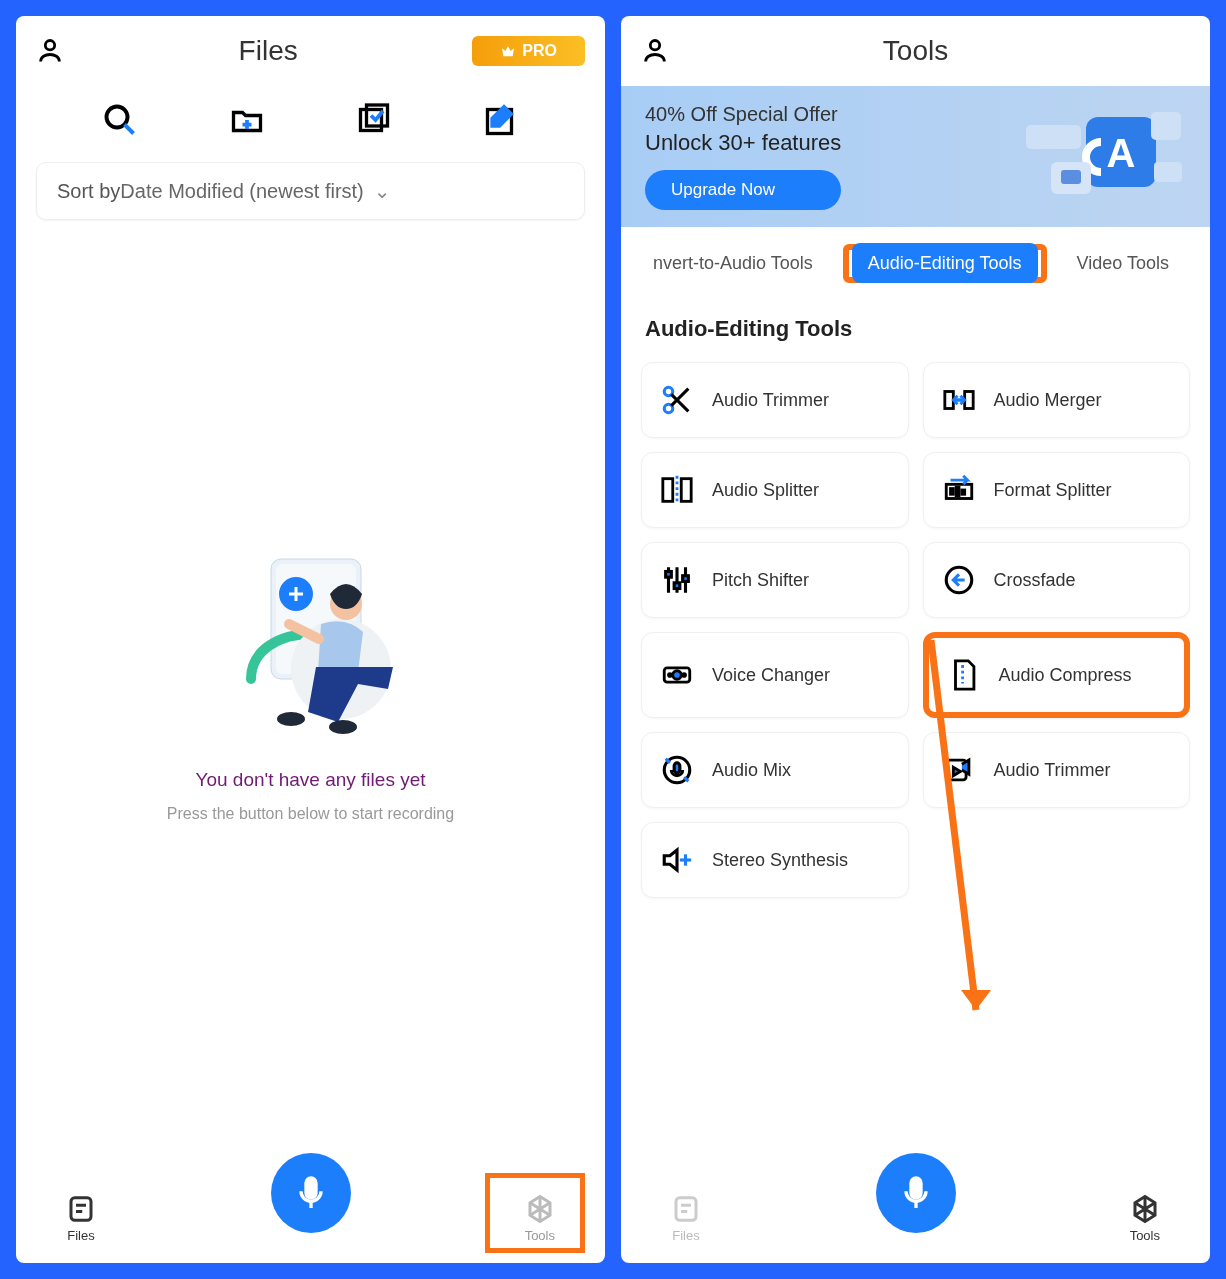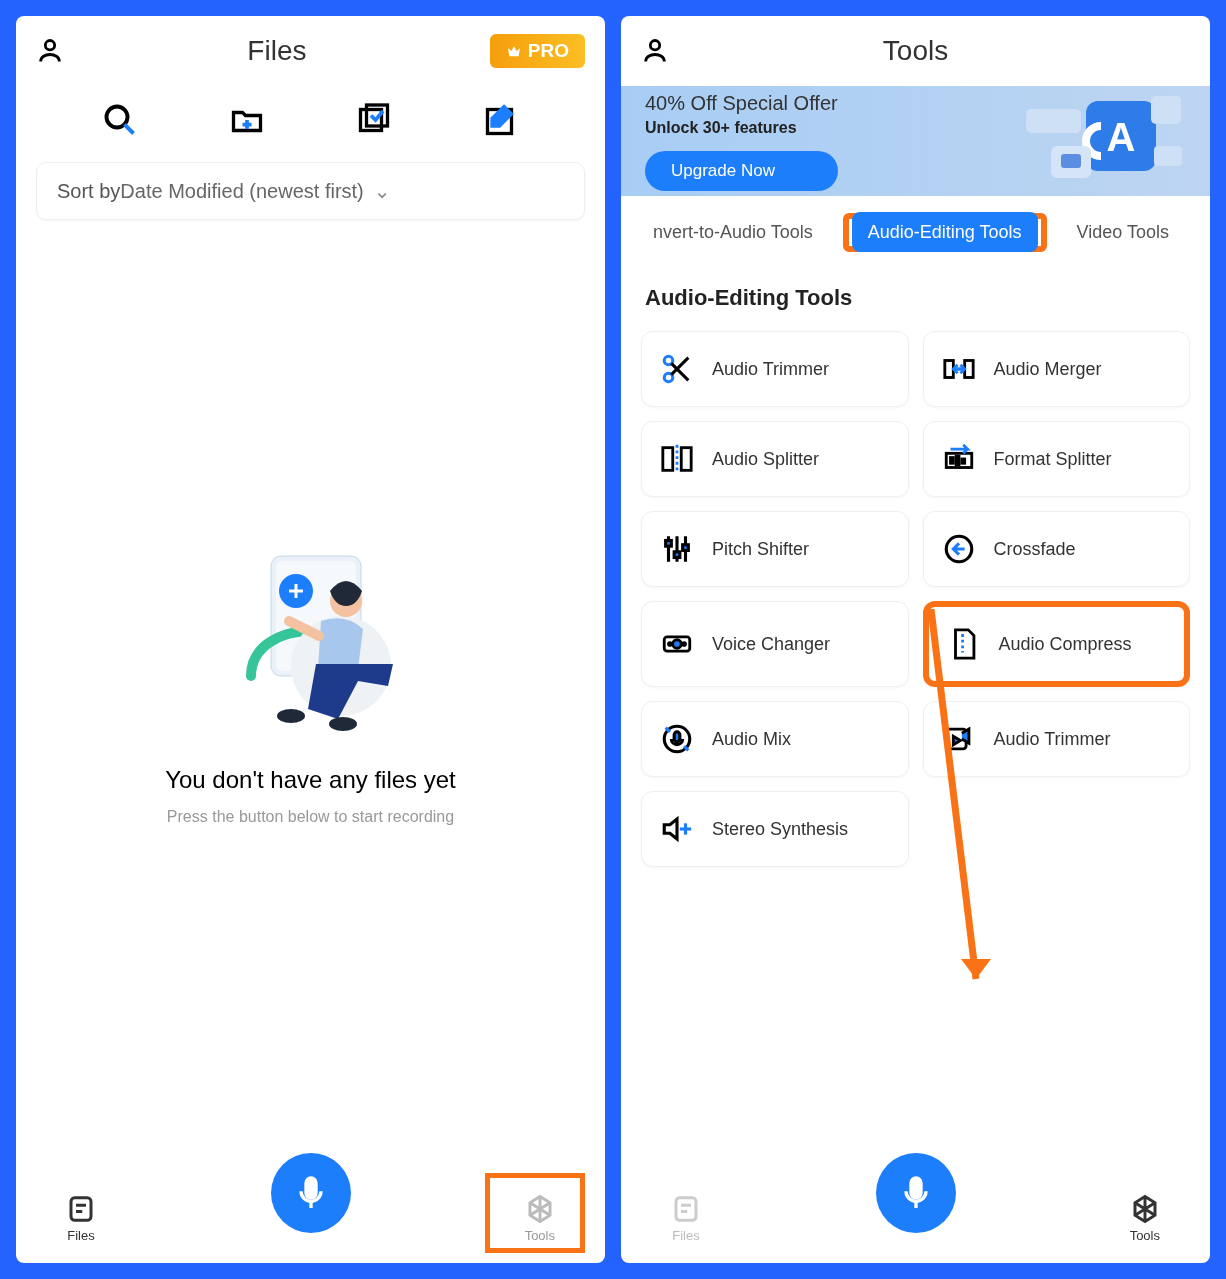--- a/index.html
+++ b/index.html
@@ -1,42 +1,42 @@
 <!DOCTYPE html>
 <html><head>
 <meta charset="utf-8">
 <style>
 *{margin:0;padding:0;box-sizing:border-box}
 body{background:#2563ff;font-family:Georgia,'Comic Sans MS',cursive,sans-serif;width:1226px;height:1279px;padding:16px;display:flex;gap:16px}
 .phone{background:#fff;border-radius:8px;flex:1;display:flex;flex-direction:column;overflow:hidden;position:relative}
 .header{display:flex;align-items:center;justify-content:space-between;padding:16px 20px;height:70px}
 .user-icon{width:28px;height:28px}
 .title{font-size:28px;color:#333;font-weight:500}
-.pro-badge{background:linear-gradient(90deg,#f59e0b,#fbbf24);color:#fff;padding:6px 16px;border-radius:6px;font-weight:bold;display:flex;align-items:center;gap:6px;font-size:19px}
+.pro-badge{background:linear-gradient(90deg,#f59e0b,#fbbf24);color:#fff;padding:6px 28px;border-radius:6px;font-weight:bold;display:flex;align-items:center;gap:6px;font-size:16px}
 .toolbar{display:flex;justify-content:space-around;padding:16px 40px;align-items:center}
 .toolbar-item{width:36px;height:36px;display:flex;align-items:center;justify-content:center}
 .sort-bar{background:#fff;border:1px solid #eee;border-radius:10px;margin:8px 20px;padding:16px 20px;display:flex;align-items:center;font-size:20px;color:#555;box-shadow:0 1px 2px rgba(0,0,0,.05)}
 .sort-right{display:flex;align-items:center;gap:10px;color:#666}
 .chevron{font-size:20px;color:#888}
 .empty-area{flex:1;display:flex;flex-direction:column;align-items:center;justify-content:center;padding:40px}
 .illustration{width:240px;height:200px;margin-bottom:30px;position:relative}
 .person-svg{width:100%;height:100%}
-.empty-title{font-size:24px;color:#000000;margin-bottom:14px}
+.empty-title{font-size:19px;color:#701a75;margin-bottom:14px}
 .empty-sub{font-size:16px;color:#999}
 .bottom-area{height:130px;position:relative;display:flex;align-items:center;justify-content:center}
 .record-btn{width:80px;height:80px;border-radius:50%;background:#1d7efc;display:flex;align-items:center;justify-content:center;margin-top:-10px}
 .nav-item{position:absolute;display:flex;flex-direction:column;align-items:center;gap:4px;font-size:13px;color:#999}
 .nav-left{left:50px;bottom:20px;color:#333}
 .nav-right{right:50px;bottom:20px}
 .highlight-box{border:5px solid #f97316;position:absolute}
 .highlight-tools{right:20px;bottom:10px;width:100px;height:80px}
-.promo{background:linear-gradient(90deg,#a8cdf5,#bdd5f1);padding:20px 24px;display:flex;justify-content:space-between;align-items:center;position:relative;height:110px}
+.promo{background:linear-gradient(90deg,#a8cdf5,#bdd5f1);padding:20px 24px;display:flex;justify-content:space-between;align-items:center;position:relative;height:141px}
 .promo-text{display:flex;flex-direction:column;gap:4px}
 .promo-line1{font-size:20px;color:#333}
-.promo-line2{font-size:16px;font-weight:bold;color:#222}
+.promo-line2{font-size:22px;font-weight:normal;color:#222}
 .upgrade-btn{background:#1d7efc;color:#fff;padding:10px 26px;border-radius:24px;font-size:17px;margin-top:10px;display:inline-block}
 .promo-icons{width:180px;height:100px;position:relative}
 .tabs{display:flex;gap:14px;padding:16px 16px;align-items:center;overflow:hidden}
 .tab{padding:10px 16px;border-radius:8px;font-size:18px;color:#555;white-space:nowrap}
 .tab.active{background:#1d7efc;color:#fff}
 .tab-highlight{border:6px solid #f97316;padding:3px;border-radius:6px}
 .section-title{font-size:22px;font-weight:600;color:#222;padding:16px 24px 8px}
 .tools-grid{display:grid;grid-template-columns:1fr 1fr;gap:14px;padding:12px 20px}
 .tool-card{background:#fff;border:1px solid #f0f0f0;border-radius:12px;padding:20px 18px;display:flex;align-items:center;gap:18px;box-shadow:0 1px 3px rgba(0,0,0,.04)}
 .tool-icon{width:34px;height:34px;flex-shrink:0}

